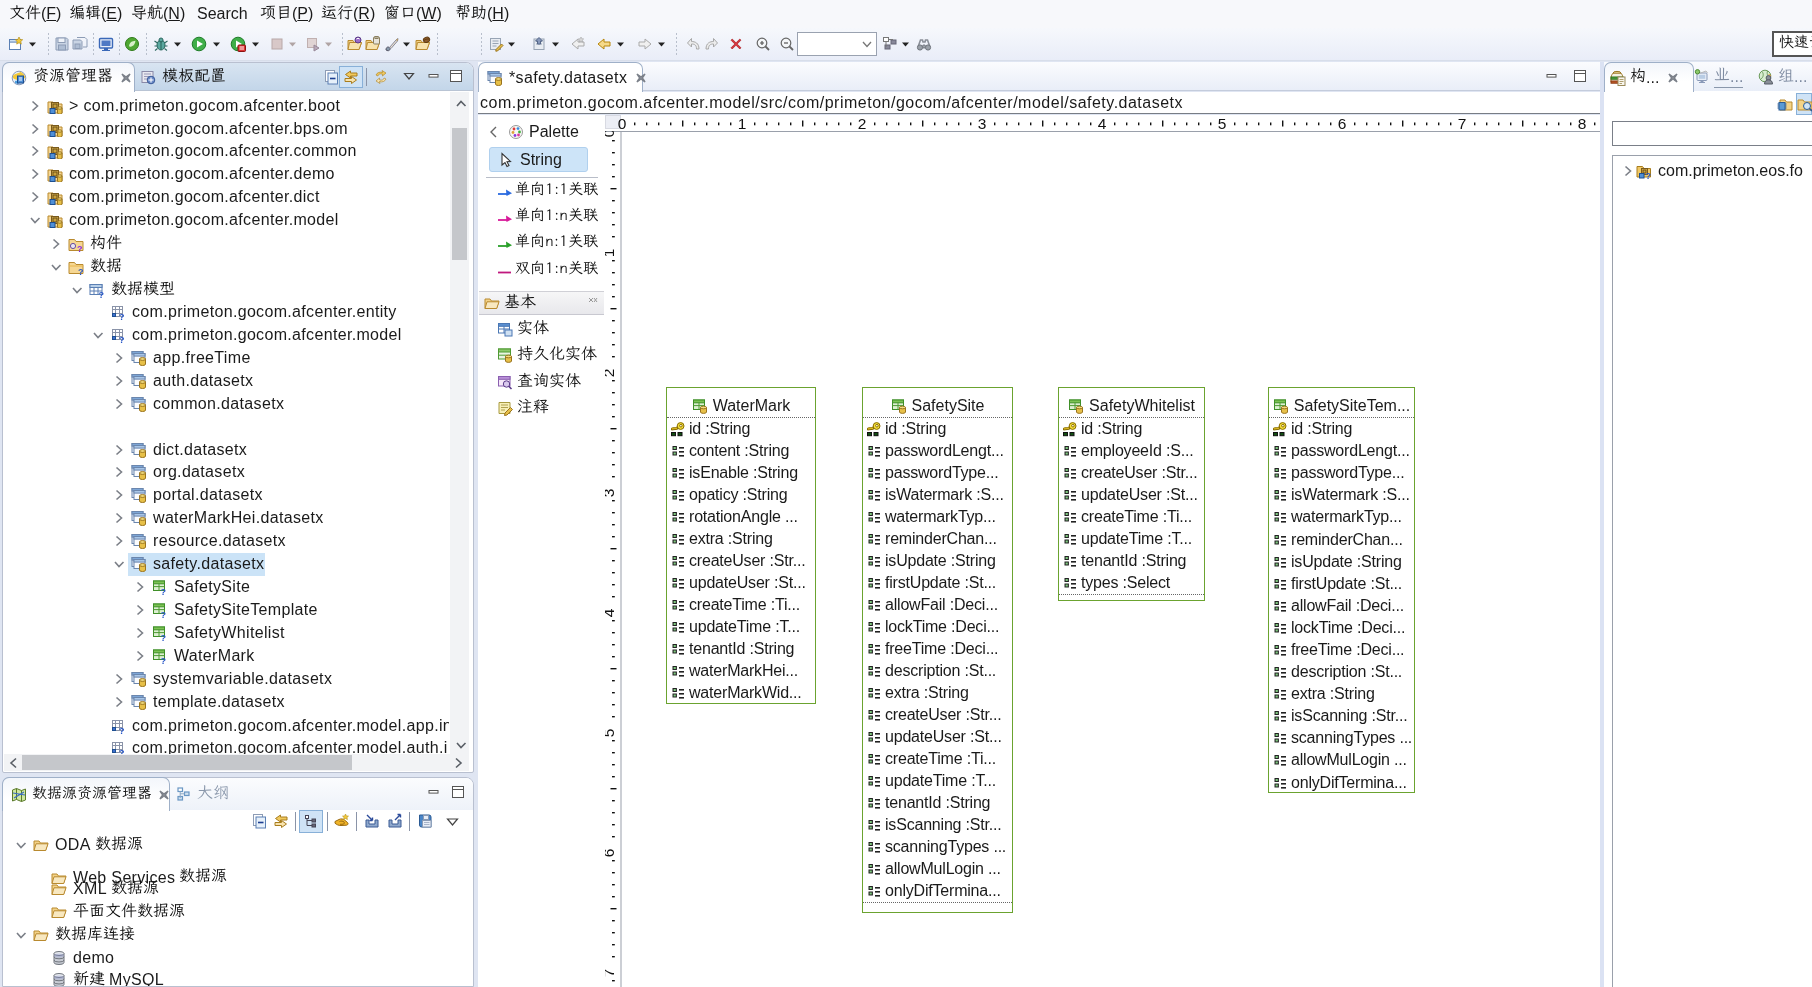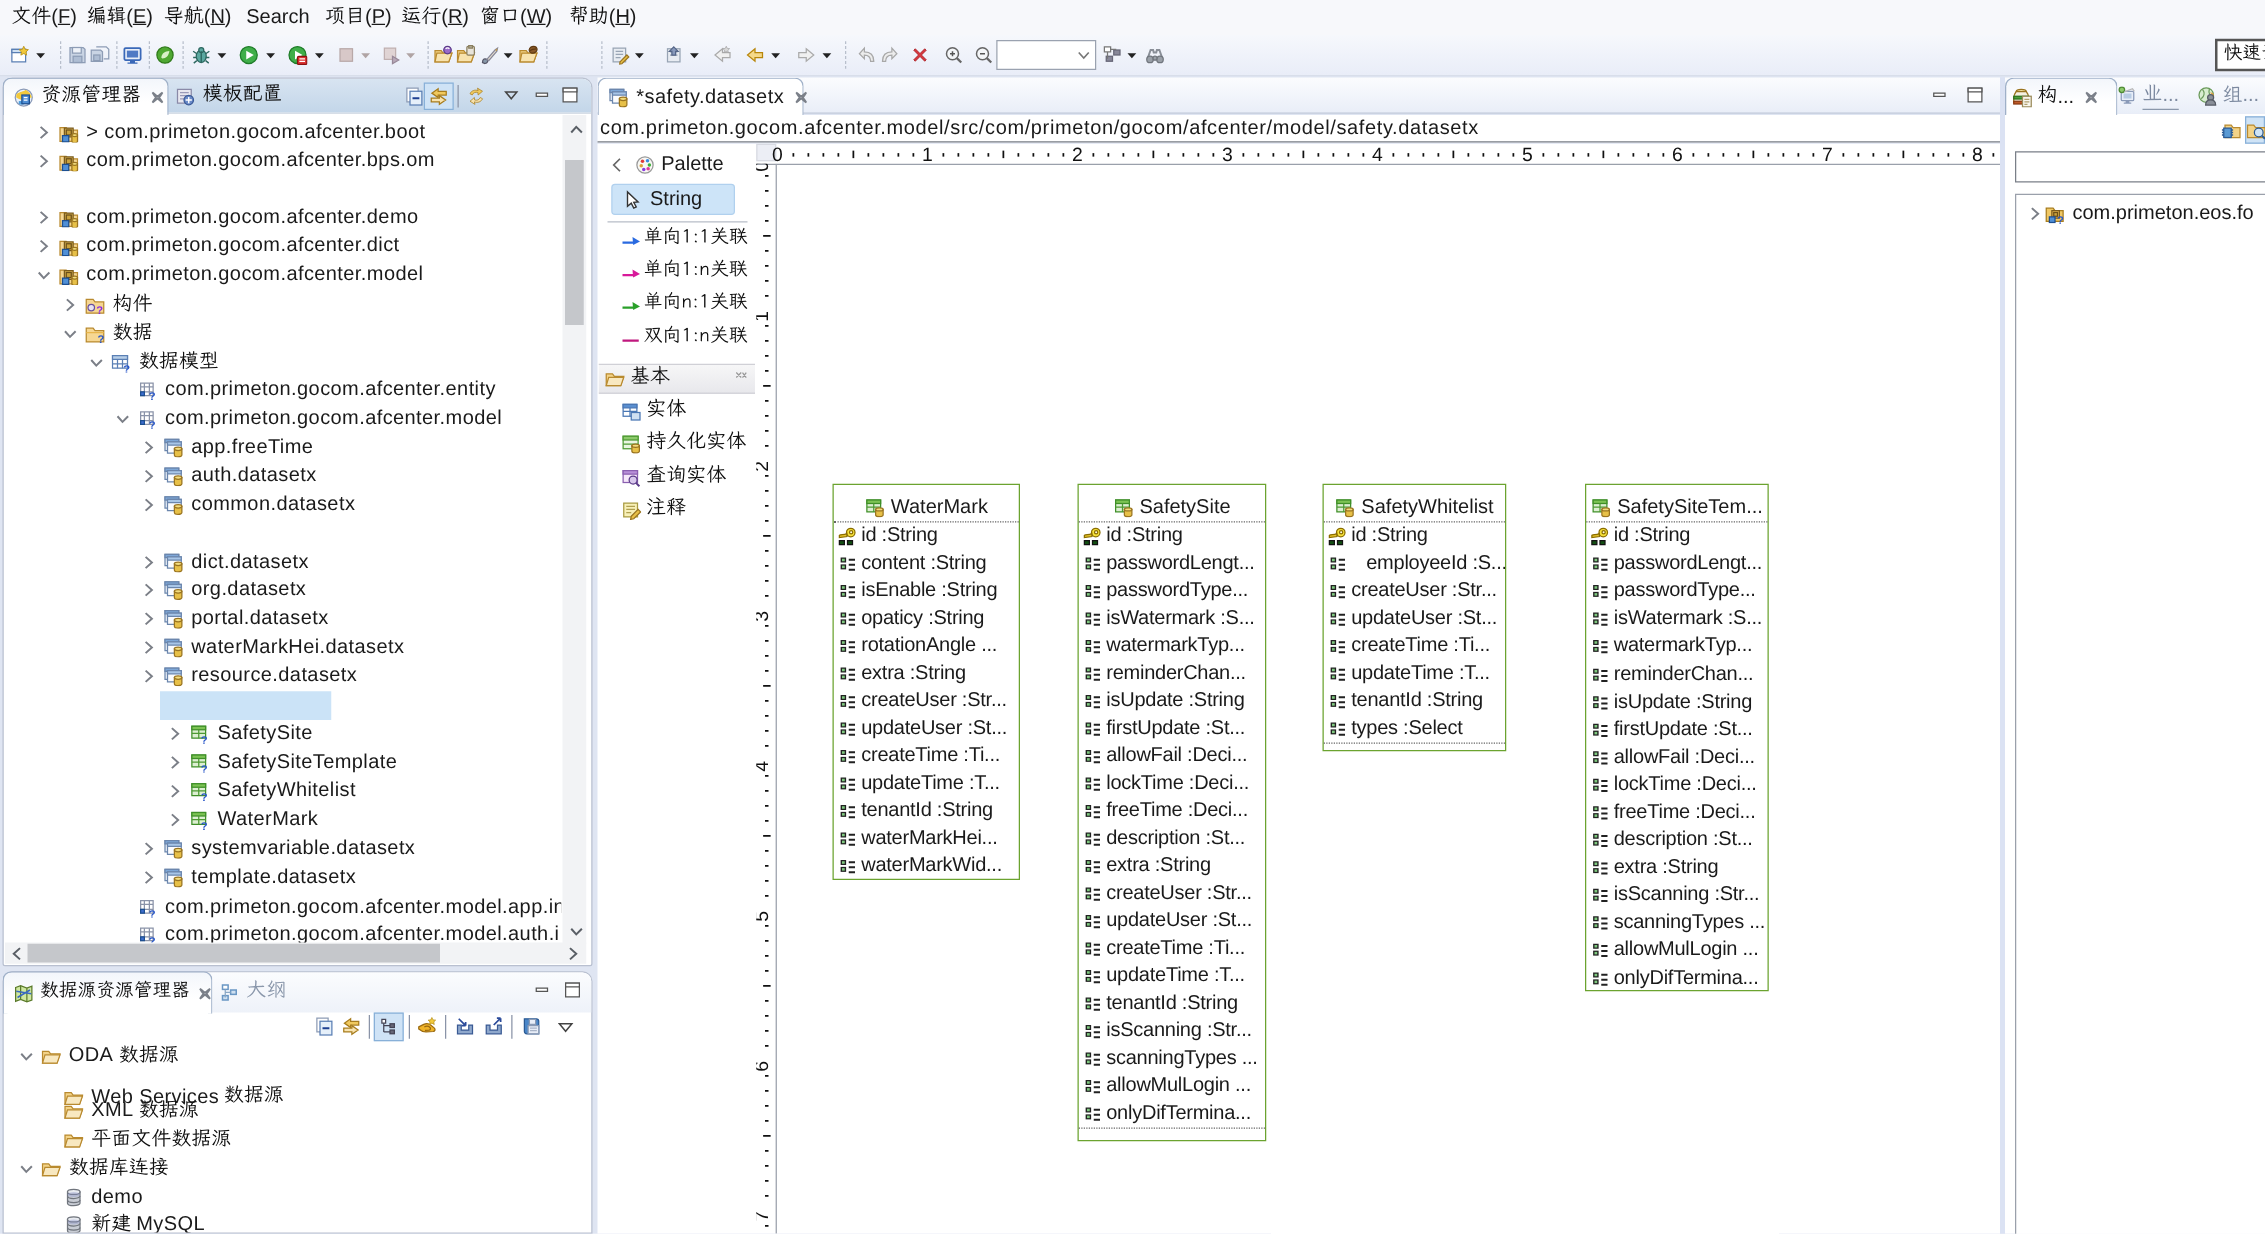--- a/index.html
+++ b/index.html
@@ -426,72 +426,90 @@
           <path d="M1 4 h5 l1.5 2 H15 v9 H1 Z" fill="#f6d793" stroke="#b98a2f" stroke-width="1"></path>
           <rect x="4.5" y="4.5" width="7" height="7" fill="#d8b24e" stroke="#7a5b1d"></rect>
           <rect x="6" y="6" width="4" height="4" fill="#caa23c" stroke="#6b4f18"></rect>
           <rect x="3" y="10.5" width="5" height="5" fill="#4f8fd6" stroke="#1d4f91"></rect>
           <path d="M10.5 10 h4.5 v5 a2.2 1.2 0 0 1 -4.5 0 Z" fill="#e7c048" stroke="#9a7420"></path>
           <ellipse cx="12.75" cy="10" rx="2.25" ry="1.2" fill="#f3dd7e" stroke="#9a7420"></ellipse>
         </svg>
       </span>
       <span class="abs" style="left:66px;top:0;height:23px;display:flex;align-items:center;white-space:nowrap;letter-spacing:.33px">com.primeton.gocom.afcenter.bps.om</span>
     </div>
-<div class="abs" style="left:0;top:71.5px;width:446px;height:23px">
+<div class="abs" style="left:0;top:48.5px;width:446px;height:23px">
       <span class="abs" style="left:24px;top:3.5px">
         <svg class="ic" width="16" height="16" viewBox="0 0 16 16">
           <path d="M5.5 3.5 L10.5 8 L5.5 12.5" fill="none" stroke="#7b7f87" stroke-width="1.6"></path>
         </svg>
       </span>
       <span class="abs" style="left:44px;top:3.5px">
         <svg class="ic" width="16" height="16" viewBox="0 0 16 16">
           <path d="M1 4 h5 l1.5 2 H15 v9 H1 Z" fill="#f6d793" stroke="#b98a2f" stroke-width="1"></path>
           <rect x="4.5" y="4.5" width="7" height="7" fill="#d8b24e" stroke="#7a5b1d"></rect>
           <rect x="6" y="6" width="4" height="4" fill="#caa23c" stroke="#6b4f18"></rect>
           <rect x="3" y="10.5" width="5" height="5" fill="#4f8fd6" stroke="#1d4f91"></rect>
           <path d="M10.5 10 h4.5 v5 a2.2 1.2 0 0 1 -4.5 0 Z" fill="#e7c048" stroke="#9a7420"></path>
           <ellipse cx="12.75" cy="10" rx="2.25" ry="1.2" fill="#f3dd7e" stroke="#9a7420"></ellipse>
         </svg>
       </span>
-      <span class="abs" style="left:66px;top:0;height:23px;display:flex;align-items:center;white-space:nowrap;letter-spacing:.33px">com.primeton.gocom.afcenter.demo</span>
-    </div>
-<div class="abs" style="left:0;top:94.5px;width:446px;height:23px">
+      <span class="abs" style="left:66px;top:0;height:23px;display:flex;align-items:center;white-space:nowrap;letter-spacing:.33px">com.primeton.gocom.afcenter.common</span>
+    </div>
+<div class="abs" style="left:0;top:71.5px;width:446px;height:23px">
       <span class="abs" style="left:24px;top:3.5px">
         <svg class="ic" width="16" height="16" viewBox="0 0 16 16">
           <path d="M5.5 3.5 L10.5 8 L5.5 12.5" fill="none" stroke="#7b7f87" stroke-width="1.6"></path>
         </svg>
       </span>
       <span class="abs" style="left:44px;top:3.5px">
         <svg class="ic" width="16" height="16" viewBox="0 0 16 16">
           <path d="M1 4 h5 l1.5 2 H15 v9 H1 Z" fill="#f6d793" stroke="#b98a2f" stroke-width="1"></path>
           <rect x="4.5" y="4.5" width="7" height="7" fill="#d8b24e" stroke="#7a5b1d"></rect>
           <rect x="6" y="6" width="4" height="4" fill="#caa23c" stroke="#6b4f18"></rect>
           <rect x="3" y="10.5" width="5" height="5" fill="#4f8fd6" stroke="#1d4f91"></rect>
           <path d="M10.5 10 h4.5 v5 a2.2 1.2 0 0 1 -4.5 0 Z" fill="#e7c048" stroke="#9a7420"></path>
           <ellipse cx="12.75" cy="10" rx="2.25" ry="1.2" fill="#f3dd7e" stroke="#9a7420"></ellipse>
         </svg>
       </span>
-      <span class="abs" style="left:66px;top:0;height:23px;display:flex;align-items:center;white-space:nowrap;letter-spacing:.33px">com.primeton.gocom.afcenter.dict</span>
-    </div>
-<div class="abs" style="left:0;top:117.5px;width:446px;height:23px">
+      <span class="abs" style="left:66px;top:0;height:23px;display:flex;align-items:center;white-space:nowrap;letter-spacing:.33px">com.primeton.gocom.afcenter.demo</span>
+    </div>
+<div class="abs" style="left:0;top:94.5px;width:446px;height:23px">
       <span class="abs" style="left:24px;top:3.5px">
         <svg class="ic" width="16" height="16" viewBox="0 0 16 16">
-          <path d="M4 6 L8 10.5 L12.5 6" fill="none" stroke="#7b7f87" stroke-width="1.6"></path>
+          <path d="M5.5 3.5 L10.5 8 L5.5 12.5" fill="none" stroke="#7b7f87" stroke-width="1.6"></path>
         </svg>
       </span>
       <span class="abs" style="left:44px;top:3.5px">
         <svg class="ic" width="16" height="16" viewBox="0 0 16 16">
           <path d="M1 4 h5 l1.5 2 H15 v9 H1 Z" fill="#f6d793" stroke="#b98a2f" stroke-width="1"></path>
           <rect x="4.5" y="4.5" width="7" height="7" fill="#d8b24e" stroke="#7a5b1d"></rect>
           <rect x="6" y="6" width="4" height="4" fill="#caa23c" stroke="#6b4f18"></rect>
           <rect x="3" y="10.5" width="5" height="5" fill="#4f8fd6" stroke="#1d4f91"></rect>
           <path d="M10.5 10 h4.5 v5 a2.2 1.2 0 0 1 -4.5 0 Z" fill="#e7c048" stroke="#9a7420"></path>
           <ellipse cx="12.75" cy="10" rx="2.25" ry="1.2" fill="#f3dd7e" stroke="#9a7420"></ellipse>
         </svg>
       </span>
+      <span class="abs" style="left:66px;top:0;height:23px;display:flex;align-items:center;white-space:nowrap;letter-spacing:.33px">com.primeton.gocom.afcenter.dict</span>
+    </div>
+<div class="abs" style="left:0;top:117.5px;width:446px;height:23px">
+      <span class="abs" style="left:24px;top:3.5px">
+        <svg class="ic" width="16" height="16" viewBox="0 0 16 16">
+          <path d="M4 6 L8 10.5 L12.5 6" fill="none" stroke="#7b7f87" stroke-width="1.6"></path>
+        </svg>
+      </span>
+      <span class="abs" style="left:44px;top:3.5px">
+        <svg class="ic" width="16" height="16" viewBox="0 0 16 16">
+          <path d="M1 4 h5 l1.5 2 H15 v9 H1 Z" fill="#f6d793" stroke="#b98a2f" stroke-width="1"></path>
+          <rect x="4.5" y="4.5" width="7" height="7" fill="#d8b24e" stroke="#7a5b1d"></rect>
+          <rect x="6" y="6" width="4" height="4" fill="#caa23c" stroke="#6b4f18"></rect>
+          <rect x="3" y="10.5" width="5" height="5" fill="#4f8fd6" stroke="#1d4f91"></rect>
+          <path d="M10.5 10 h4.5 v5 a2.2 1.2 0 0 1 -4.5 0 Z" fill="#e7c048" stroke="#9a7420"></path>
+          <ellipse cx="12.75" cy="10" rx="2.25" ry="1.2" fill="#f3dd7e" stroke="#9a7420"></ellipse>
+        </svg>
+      </span>
       <span class="abs" style="left:66px;top:0;height:23px;display:flex;align-items:center;white-space:nowrap;letter-spacing:.33px">com.primeton.gocom.afcenter.model</span>
     </div>
 <div class="abs" style="left:0;top:141.5px;width:446px;height:23px">
       <span class="abs" style="left:45px;top:3.5px">
         <svg class="ic" width="16" height="16" viewBox="0 0 16 16">
           <path d="M5.5 3.5 L10.5 8 L5.5 12.5" fill="none" stroke="#7b7f87" stroke-width="1.6"></path>
         </svg>
       </span>
       <span class="abs" style="left:65px;top:3.5px">
         <svg class="ic" width="16" height="16" viewBox="0 0 16 16">
@@ -713,20 +731,38 @@
         <svg class="ic" width="16" height="16" viewBox="0 0 16 16">
           <rect x="1" y="1.5" width="11" height="9" fill="#eef3fa" stroke="#6b86ad"></rect>
           <rect x="1" y="1.5" width="11" height="2.6" fill="#7da7d8" stroke="#6b86ad"></rect>
           <rect x="3" y="3.5" width="11" height="9" fill="#fbfcfe" stroke="#6b86ad"></rect>
           <rect x="3" y="3.5" width="11" height="2.6" fill="#a8c6e8" stroke="#6b86ad"></rect>
           <path d="M8.5 9 h6 v5 a2.6 1.3 0 0 1 -6 0 Z" fill="#e7c048" stroke="#9a7420"></path>
           <ellipse cx="11.5" cy="9" rx="3" ry="1.4" fill="#f3dd7e" stroke="#9a7420"></ellipse>
         </svg>
       </span>
       <span class="abs" style="left:150px;top:0;height:23px;display:flex;align-items:center;white-space:nowrap;letter-spacing:.33px">resource.datasetx</span>
+    </div>
+<div class="abs" style="left:0;top:461.5px;width:446px;height:23px">
+      <span class="abs" style="left:108px;top:3.5px">
+        <svg class="ic" width="16" height="16" viewBox="0 0 16 16">
+          <path d="M4 6 L8 10.5 L12.5 6" fill="none" stroke="#7b7f87" stroke-width="1.6"></path>
+        </svg>
+      </span>
+      <span class="abs" style="left:128px;top:3.5px">
+        <svg class="ic" width="16" height="16" viewBox="0 0 16 16">
+          <rect x="1" y="1.5" width="11" height="9" fill="#eef3fa" stroke="#6b86ad"></rect>
+          <rect x="1" y="1.5" width="11" height="2.6" fill="#7da7d8" stroke="#6b86ad"></rect>
+          <rect x="3" y="3.5" width="11" height="9" fill="#fbfcfe" stroke="#6b86ad"></rect>
+          <rect x="3" y="3.5" width="11" height="2.6" fill="#a8c6e8" stroke="#6b86ad"></rect>
+          <path d="M8.5 9 h6 v5 a2.6 1.3 0 0 1 -6 0 Z" fill="#e7c048" stroke="#9a7420"></path>
+          <ellipse cx="11.5" cy="9" rx="3" ry="1.4" fill="#f3dd7e" stroke="#9a7420"></ellipse>
+        </svg>
+      </span>
+      <span class="abs" style="left:150px;top:0;height:23px;display:flex;align-items:center;white-space:nowrap;letter-spacing:.33px">safety.datasetx</span>
     </div>
 <div class="abs" style="left:0;top:484.5px;width:446px;height:23px">
       <span class="abs" style="left:129px;top:3.5px">
         <svg class="ic" width="16" height="16" viewBox="0 0 16 16">
           <path d="M5.5 3.5 L10.5 8 L5.5 12.5" fill="none" stroke="#7b7f87" stroke-width="1.6"></path>
         </svg>
       </span>
       <span class="abs" style="left:149px;top:3.5px">
         <svg class="ic" width="16" height="16" viewBox="0 0 16 16">
           <rect x="1.5" y="2" width="11" height="9.5" fill="#ddefd2" stroke="#3f8f28"></rect>
@@ -1687,21 +1723,21 @@
     <div style="height:22.00px;display:flex;align-items:center;padding-left:3px;overflow:hidden">
       <svg class="ic" width="16" height="16" viewBox="0 0 16 16">
         <rect x="2.5" y="3" width="4.4" height="4" fill="#222"></rect>
         <rect x="3.6" y="4" width="2.2" height="2" fill="#7fc97f"></rect>
         <rect x="2.5" y="8.5" width="4.4" height="4" fill="#222"></rect>
         <rect x="3.6" y="9.5" width="2.2" height="2" fill="#7fc97f"></rect>
         <rect x="9" y="4" width="5" height="1.6" fill="#222"></rect>
         <rect x="9" y="8" width="5" height="1.6" fill="#222"></rect>
         <rect x="9" y="12" width="5" height="1.6" fill="#222"></rect>
       </svg>
-      <span style="margin-left:15px;letter-spacing:-0.2px;white-space:nowrap">employeeId  :S...</span>
+      <span style="margin-left:3px;letter-spacing:-0.2px;white-space:nowrap">employeeId  :S...</span>
     </div>
     <div style="height:22.00px;display:flex;align-items:center;padding-left:3px;overflow:hidden">
       <svg class="ic" width="16" height="16" viewBox="0 0 16 16">
         <rect x="2.5" y="3" width="4.4" height="4" fill="#222"></rect>
         <rect x="3.6" y="4" width="2.2" height="2" fill="#7fc97f"></rect>
         <rect x="2.5" y="8.5" width="4.4" height="4" fill="#222"></rect>
         <rect x="3.6" y="9.5" width="2.2" height="2" fill="#7fc97f"></rect>
         <rect x="9" y="4" width="5" height="1.6" fill="#222"></rect>
         <rect x="9" y="8" width="5" height="1.6" fill="#222"></rect>
         <rect x="9" y="12" width="5" height="1.6" fill="#222"></rect>

